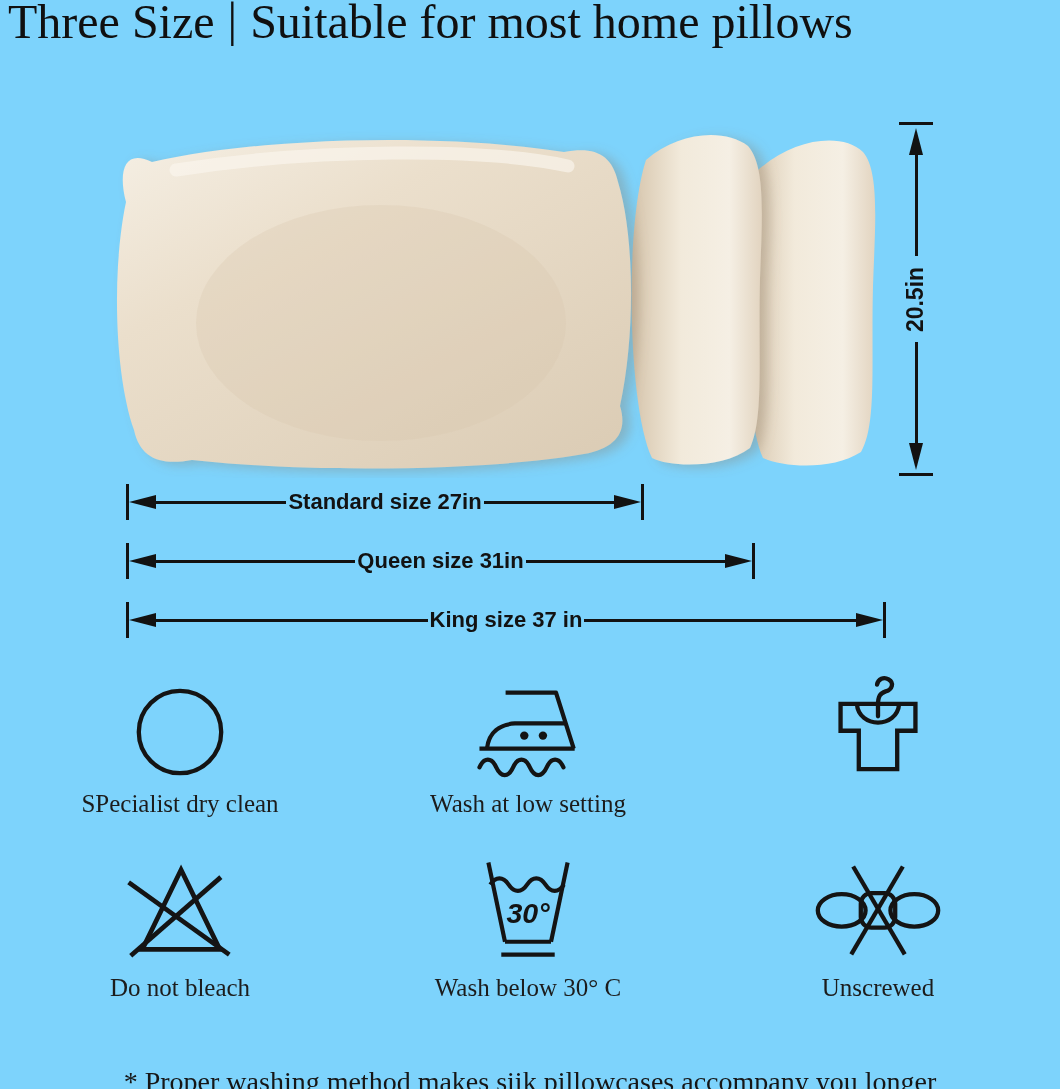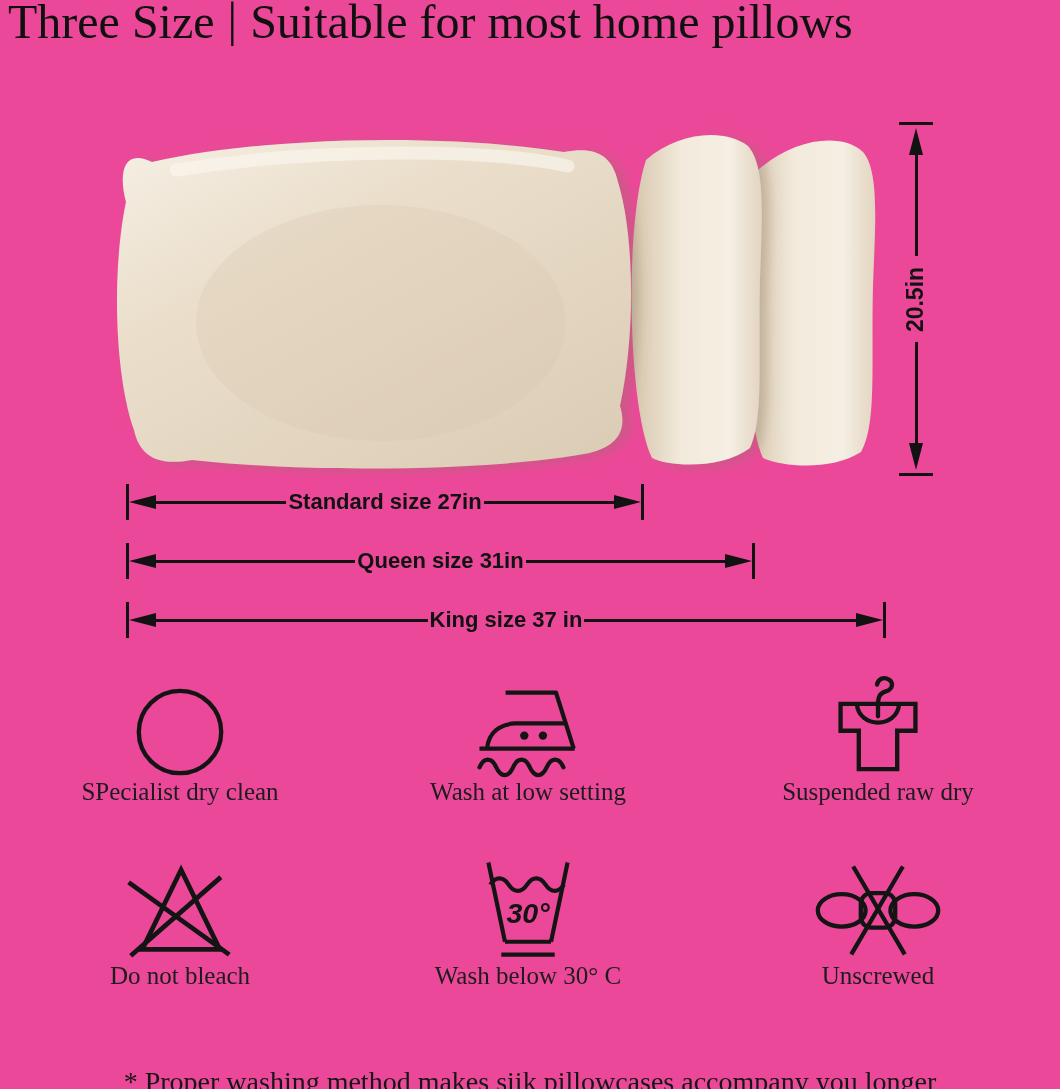--- a/index.html
+++ b/index.html
@@ -1,16 +1,16 @@
 <!DOCTYPE html>
 <html><head>
 <meta charset="utf-8">
 <style>
   html,body{margin:0;padding:0;background:#fff;}
-  .canvas{position:relative;width:1060px;height:1089px;background:#ec4899;overflow:hidden;
+  .canvas{position:relative;width:1060px;height:1089px;background:#7dd3fc;overflow:hidden;
           font-family:"Liberation Serif",serif;color:#111;}
 
   
   .title{position:absolute;top:-6px;left:8px;width:1048px;white-space:nowrap;
          font-size:48px;font-weight:400;letter-spacing:0px;color:#101010;}
   .title .divider{display:inline-block;margin:0 13px;transform:translateY(-2px);font-weight:300;}
 
   
   .pillows{position:absolute;left:106px;top:118px;}
 
@@ -32,21 +32,21 @@
   .seg{height:3px;background:#121212;flex:1;}
   .arr-l{border-top:7px solid transparent;border-bottom:7px solid transparent;border-right:27px solid #121212;}
   .arr-r{border-top:7px solid transparent;border-bottom:7px solid transparent;border-left:27px solid #121212;}
   .hlbl{font-family:"Liberation Sans",sans-serif;font-weight:bold;font-size:22px;
         margin:0 2px;white-space:nowrap;color:#121212;}
 
   
   .care-row{position:absolute;left:0;width:1060px;display:grid;grid-template-columns:360px 336px 364px;}
   .care-cell{display:flex;flex-direction:column;align-items:center;}
   .icon-box{height:112px;display:flex;align-items:flex-end;justify-content:center;font-style:italic;}
-  .care-label{margin-top:0;font-size:25px;color:#1c1c1c;white-space:nowrap;}
+  .care-label{margin-top:12px;font-size:25px;color:#1c1c1c;white-space:nowrap;}
   .care-icon{stroke:#141414;fill:none;stroke-width:4.5;}
 
   
   .footnote{position:absolute;top:1050px;left:0;width:1060px;text-align:center;
             font-size:28px;color:#161616;margin-top:16px;}
 </style>
 </head>
 <body>
 
 <div class="canvas">
@@ -145,21 +145,20 @@
       <div class="care-label">Wash at low setting</div>
     </div>
     <div class="care-cell">
       <div class="icon-box">
         <svg class="care-icon" width="96" height="106" viewBox="0 0 100 106">
           <path d="M50,44 L50,32 C50,23 52,20 58,18 C65,16 67,9 61,5.5 C56,2.5 50,5 49,11" stroke-linecap="round"></path>
           <path d="M11,31 L89,31 L89,59 L70,59 L70,99 L30,99 L30,59 L11,59 Z" stroke-linejoin="miter"></path>
           <path d="M28,31 C30,57 70,57 72,31"></path>
         </svg>
       </div>
-      <div class="care-label">Suspended raw dry</div>
     </div>
   </div>
 
   <div class="care-row" style="top:850px;">
     <div class="care-cell">
       <div class="icon-box">
         <svg class="care-icon" width="124" height="109" viewBox="0 0 118 104">
           <path d="M60,16 L97,92 L23,92 Z"></path>
           <path d="M10,28 L106,97"></path>
           <path d="M98,23 L12,98"></path>

